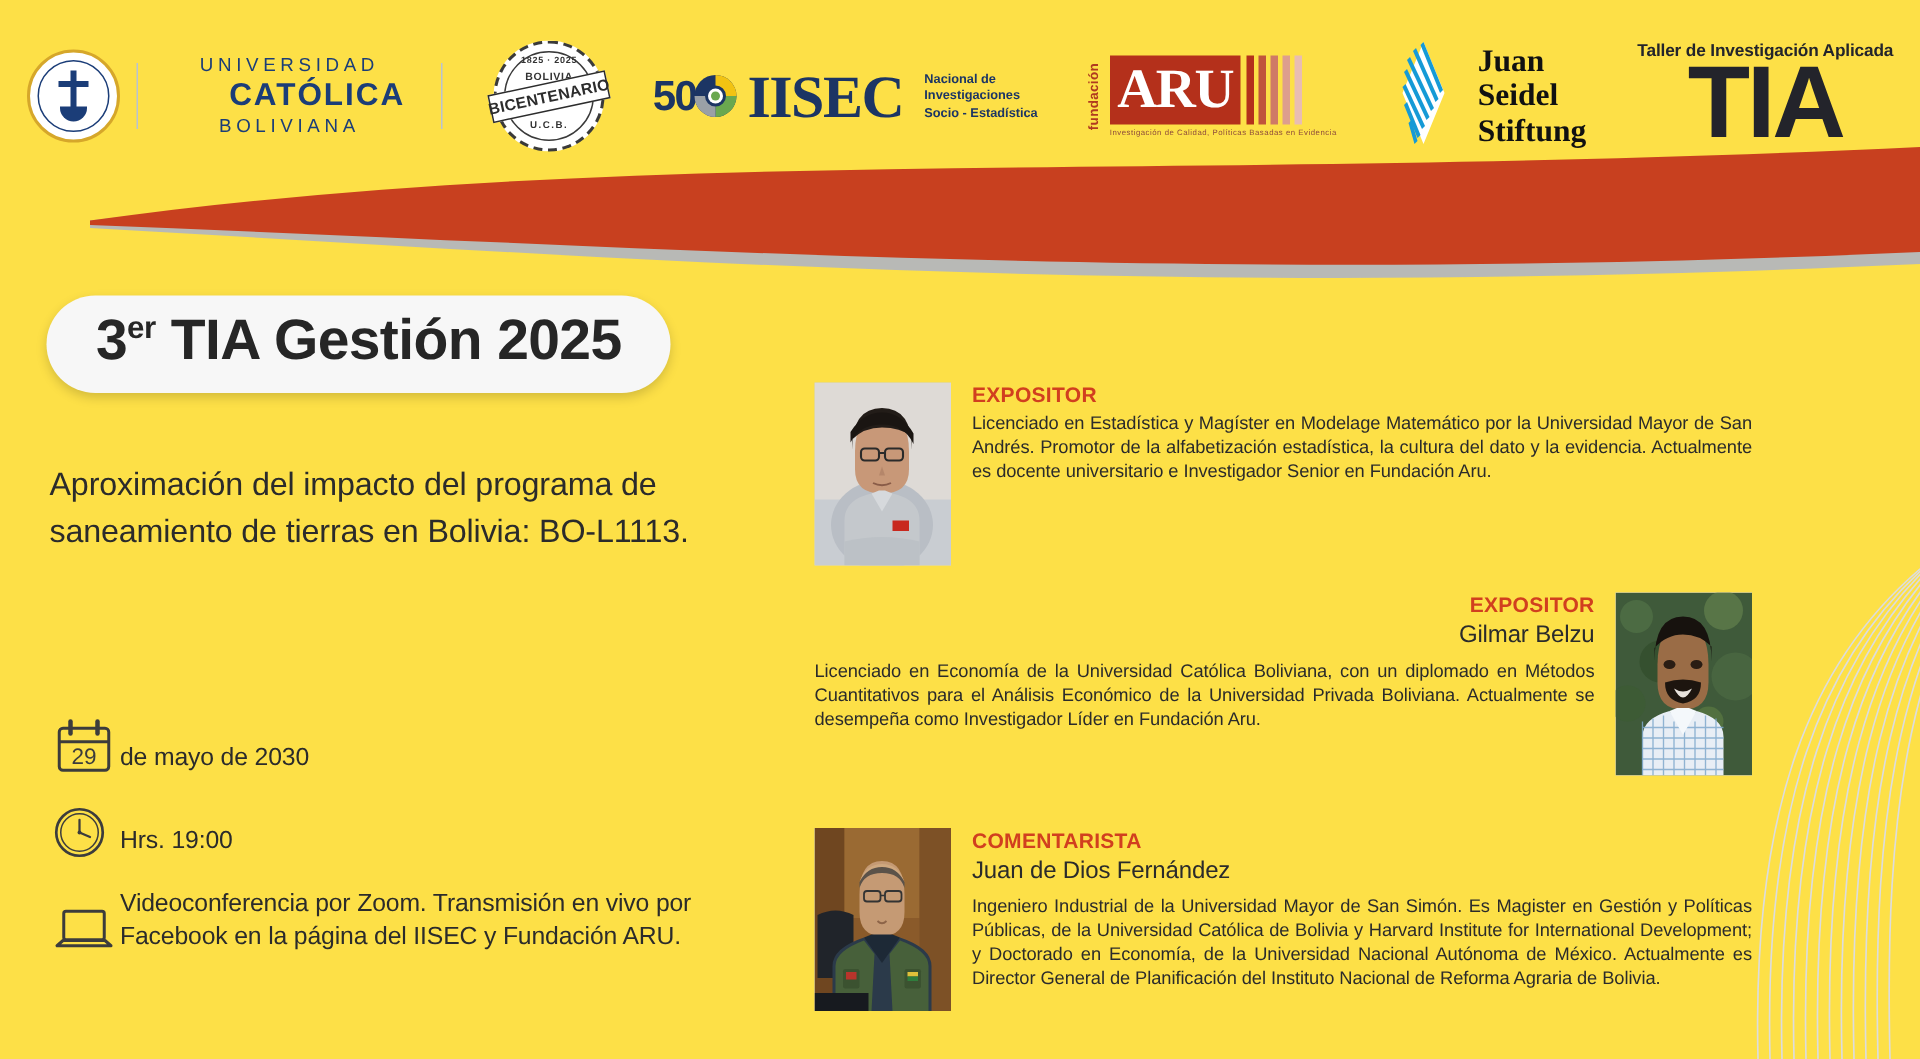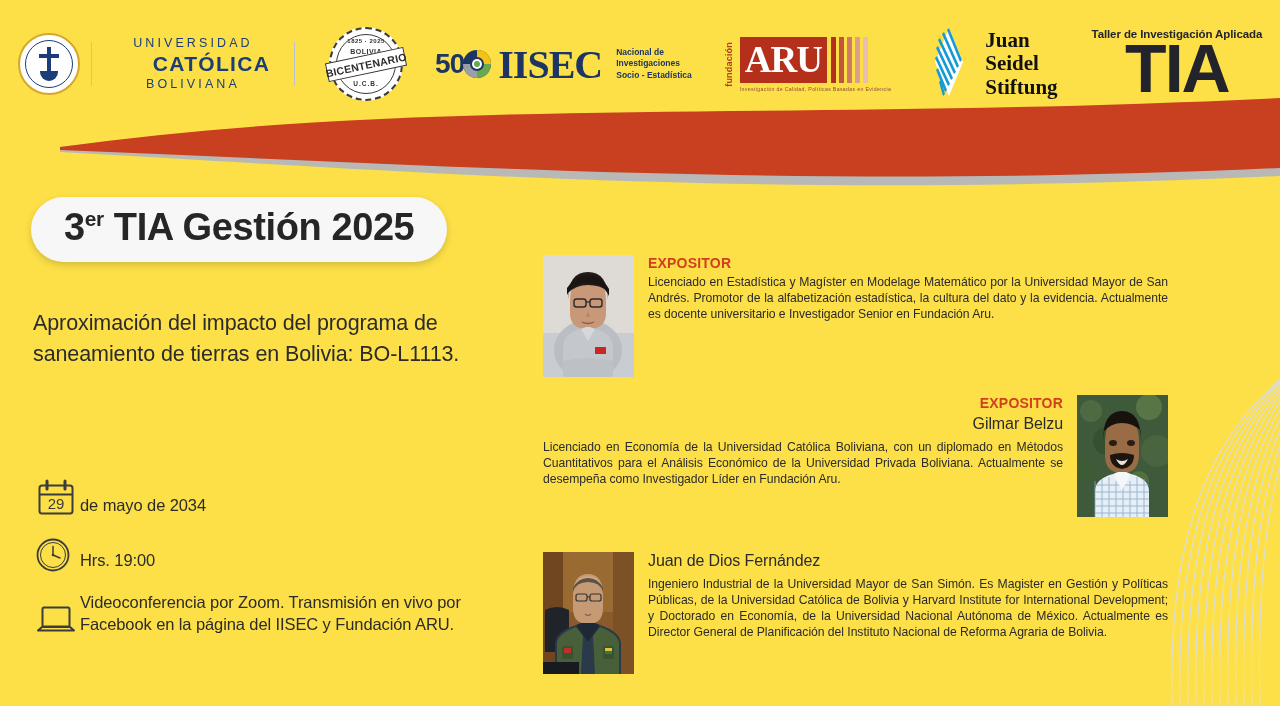--- a/index.html
+++ b/index.html
@@ -451,21 +451,21 @@
     <div class="detail-row">
       <div class="detail-icon">
         <svg width="40" height="38" viewBox="0 0 40 38" xmlns="http://www.w3.org/2000/svg">
           <rect x="3.5" y="6.5" width="33" height="28" rx="2.5" fill="none" stroke="#3c3c3c" stroke-width="2"></rect>
           <line x1="3.5" y1="15.5" x2="36.5" y2="15.5" stroke="#3c3c3c" stroke-width="2"></line>
           <line x1="11" y1="2" x2="11" y2="10" stroke="#3c3c3c" stroke-width="3" stroke-linecap="round"></line>
           <line x1="29" y1="2" x2="29" y2="10" stroke="#3c3c3c" stroke-width="3" stroke-linecap="round"></line>
           <text x="20" y="30" text-anchor="middle" font-family="Liberation Sans, sans-serif" font-size="15" fill="#3c3c3c">29</text>
         </svg>
       </div>
-      <div class="detail-text">de mayo de 2034</div>
+      <div class="detail-text">de mayo de 2030</div>
     </div>
 
     <div class="detail-row">
       <div class="detail-icon">
         <svg width="34" height="34" viewBox="0 0 34 34" xmlns="http://www.w3.org/2000/svg">
           <circle cx="17" cy="17" r="15.5" fill="none" stroke="#3c3c3c" stroke-width="1.8"></circle>
           <circle cx="17" cy="17" r="12.5" fill="none" stroke="#3c3c3c" stroke-width="1"></circle>
           <line x1="17" y1="17" x2="17" y2="8.5" stroke="#3c3c3c" stroke-width="1.5" stroke-linecap="round"></line>
           <line x1="17" y1="17" x2="24" y2="20" stroke="#3c3c3c" stroke-width="1.5" stroke-linecap="round"></line>
           <circle cx="17" cy="17" r="1.3" fill="#3c3c3c"></circle>
@@ -574,18 +574,19 @@
         <path d="M33,73 L45,90 L57,73 L52,71 L38,71 Z" fill="#1d2936"></path>
         <rect x="19" y="94" width="11" height="13" rx="1.5" fill="#3b5230"></rect>
         <rect x="60" y="94" width="11" height="13" rx="1.5" fill="#3b5230"></rect>
         <rect x="21" y="96" width="7" height="5" fill="#b8342b"></rect>
         <rect x="62" y="96" width="7" height="3" fill="#e0c03a"></rect>
         <rect x="62" y="99" width="7" height="3" fill="#2f7d3d"></rect>
         <path d="M0,110 L36,110 L36,122 L0,122 Z" fill="#171a1f"></path>
       </svg>
     </div>
     <div class="sp-body">
+      <div class="sp-role">COMENTARISTA</div>
       <div class="sp-name">Juan de Dios Fernández</div>
       <div class="sp-bio">Ingeniero Industrial de la Universidad Mayor de San Simón. Es Magister en Gestión y Políticas Públicas, de la Universidad Católica de Bolivia y Harvard Institute for International Development; y Doctorado en Economía, de la Universidad Nacional Autónoma de México. Actualmente es Director General de Planificación del Instituto Nacional de Reforma Agraria de Bolivia.</div>
     </div>
   </div>
 
 </div>
 
 </body></html>

